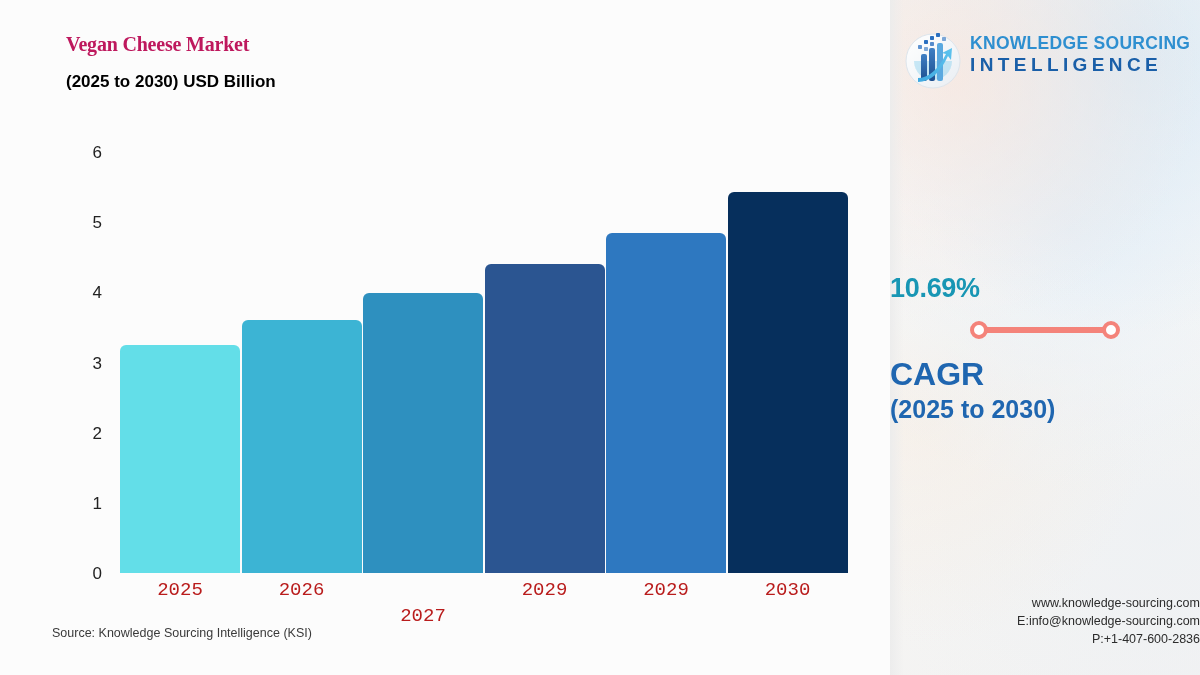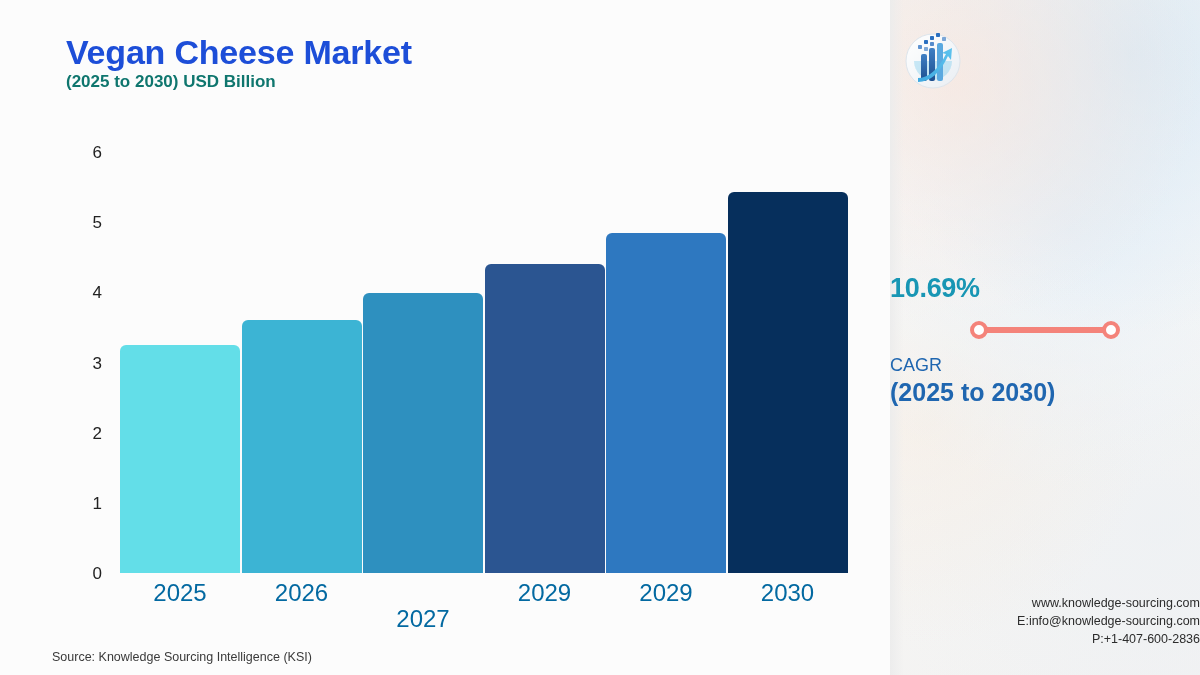--- a/index.html
+++ b/index.html
@@ -26,33 +26,34 @@
     left: 0; top: 0;
     width: 890px;
     height: 675px;
     background: #fcfcfc;
   }
 
   #chart-title {
     position: absolute;
     left: 66px;
     top: 33px;
-    font-size: 34px;
-    font-weight: bold;
-    color: #1d4ed8;
+    font-size: 20px;
+    font-weight: bold;
+    color: #be185d;
     letter-spacing: -0.2px;
     white-space: nowrap;
+    font-family: Liberation Serif, serif;
   }
   #chart-subtitle {
     position: absolute;
     left: 66px;
     top: 72px;
     font-size: 17px;
     font-weight: bold;
-    color: #0f766e;
+    color: #000000;
     white-space: nowrap;
   }
 
   
   #plot {
     position: absolute;
     left: 0;
     top: 0;
     width: 890px;
     height: 675px;
@@ -64,33 +65,33 @@
     font-size: 17px;
     color: #222222;
     line-height: 1;
   }
   .bar {
     position: absolute;
     border-radius: 6px 6px 0 0;
   }
   .x-tick {
     position: absolute;
-    font-size: 24px;
-    color: #0369a1;
+    font-size: 19px;
+    color: #b91c1c;
     text-align: center;
     line-height: 1;
+    font-family: Liberation Mono, monospace;
   }
   #source-note {
     position: absolute;
     left: 52px;
     top: 626px;
     font-size: 12.5px;
     color: #3a3a3a;
     white-space: nowrap;
-    margin-top: 24px;
   }
 
   
   #right-panel {
     position: absolute;
     left: 890px;
     top: 0;
     width: 310px;
     height: 675px;
     overflow: hidden;
@@ -183,22 +184,22 @@
     width: 18px;
     height: 18px;
     border-radius: 50%;
     background: #ffffff;
     border: 4px solid #f4837a;
     box-sizing: border-box;
   }
   #cagr-connector .dot.left { left: 0px; }
   #cagr-connector .dot.right { right: 0px; }
   #cagr-label {
-    font-size: 18px;
-    font-weight: normal;
+    font-size: 32px;
+    font-weight: bold;
     color: #1f66b0;
     line-height: 1.25;
   }
   #cagr-period {
     font-size: 25px;
     font-weight: bold;
     color: #1f66b0;
     line-height: 1.25;
   }
 
@@ -282,20 +283,24 @@
             <rect x="28" y="8" width="4" height="4" rx="0.8"></rect>
             <rect x="34" y="5" width="4" height="4" rx="0.8"></rect>
             <rect x="22" y="12" width="4" height="4" rx="0.8"></rect>
             <rect x="28" y="14" width="4" height="4" rx="0.8" opacity="0.8"></rect>
             <rect x="16" y="17" width="4" height="4" rx="0.8" opacity="0.75"></rect>
             <rect x="22" y="19" width="4" height="4" rx="0.8" opacity="0.6"></rect>
             <rect x="40" y="9" width="4" height="4" rx="0.8" opacity="0.6"></rect>
           </g>
         </svg>
       </div>
+      <div id="logo-text">
+        <div id="logo-line1">KNOWLEDGE SOURCING</div>
+        <div id="logo-line2">INTELLIGENCE</div>
+      </div>
     </div>
 
     <div id="cagr-block">
       <div id="cagr-value">10.69%</div>
       <div id="cagr-connector">
         <div class="bar-line"></div>
         <div class="dot left"></div>
         <div class="dot right"></div>
       </div>
       <div id="cagr-label">CAGR</div>

